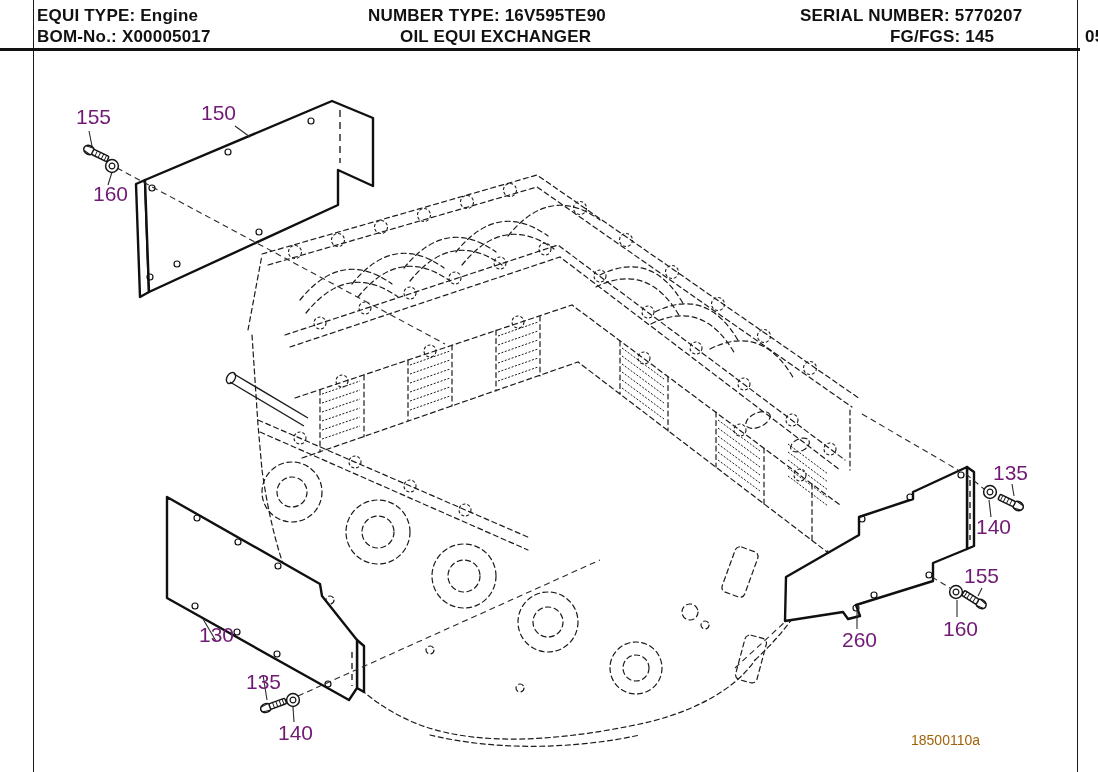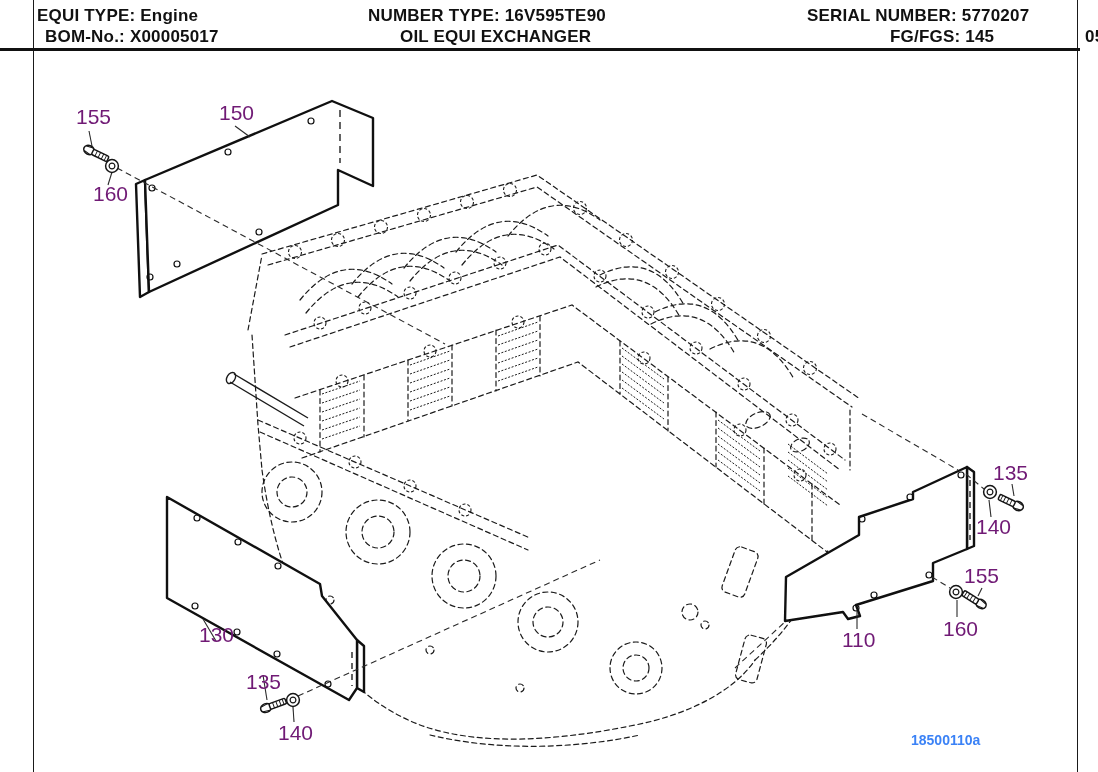--- a/index.html
+++ b/index.html
@@ -7,28 +7,28 @@
        font-family:"Liberation Sans", sans-serif;-webkit-font-smoothing:antialiased;}
   .page-frame-left,.page-frame-right{position:absolute;top:0;bottom:0;width:1px;background:#1a1a1a;}
   .page-frame-left{left:33px;}
   .page-frame-right{left:1077px;}
   .header-rule{position:absolute;left:0;top:48px;width:1080px;height:3px;background:#111;}
   .hdr{position:absolute;font-size:17px;font-weight:bold;color:#111;white-space:nowrap;letter-spacing:.2px;}
   .hdr.r1{top:6px;}
   .hdr.r2{top:27px;}
   .hdr.equi{left:37px;}
   .hdr.product{left:368px;}
-  .hdr.serial{left:800px;margin-left:7px;}
-  .hdr.bom{left:37px;margin-left:8px;}
+  .hdr.serial{left:800px;}
+  .hdr.bom{left:37px;}
   .hdr.title{left:400px;}
   .hdr.fgfgs{left:890px;}
   .hdr.fgfgs2{left:1085px;}
   svg.diagram{position:absolute;left:0;top:0;}
   .callout{position:absolute;font-size:21px;color:#701a75;line-height:1;cursor:pointer;white-space:nowrap;}
-  .drawing-no{position:absolute;left:911px;top:732px;font-size:14px;font-weight:bold;color:#3b82f6;}
+  .drawing-no{position:absolute;left:911px;top:732px;font-size:14px;font-weight:normal;color:#a16207;}
 </style>
 </head>
 <body>
 
 <div class="page-frame-left"></div>
 <div class="page-frame-right"></div>
 <div class="header-rule"></div>
 
 <div class="hdr r1 equi">EQUI TYPE:  Engine</div>
 <div class="hdr r1 product">NUMBER TYPE:  16V595TE90</div>
@@ -253,23 +253,23 @@
   <g>
       <use href="#bolt" transform="translate(981,604) rotate(212)"></use>
     </g>
   <g>
       <use href="#washer" transform="translate(956,592)"></use>
     </g>
 </svg>
 
 <div class="callout" style="left:76px;top:106px">155</div>
 <div class="callout" style="left:93px;top:183px">160</div>
-<div class="callout" style="left:219px;top:102px">150</div>
+<div class="callout" style="left:201px;top:102px">150</div>
 <div class="callout" style="left:199px;top:624px">130</div>
 <div class="callout" style="left:246px;top:671px">135</div>
 <div class="callout" style="left:278px;top:722px">140</div>
 <div class="callout" style="left:993px;top:462px">135</div>
 <div class="callout" style="left:976px;top:516px">140</div>
 <div class="callout" style="left:964px;top:565px">155</div>
 <div class="callout" style="left:943px;top:618px">160</div>
-<div class="callout" style="left:842px;top:629px">110</div>
+<div class="callout" style="left:842px;top:629px">260</div>
 
 <div class="drawing-no">18500110a</div>
 
 </body></html>

